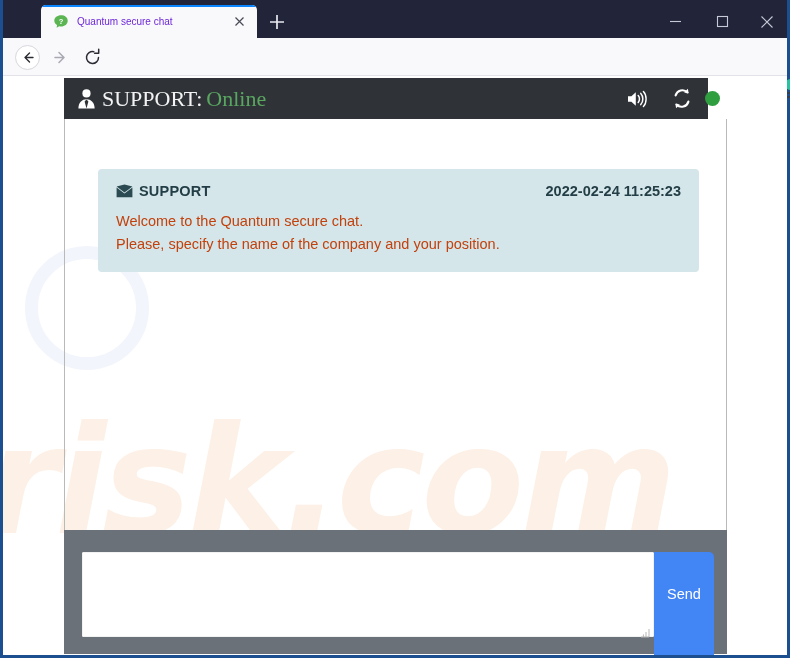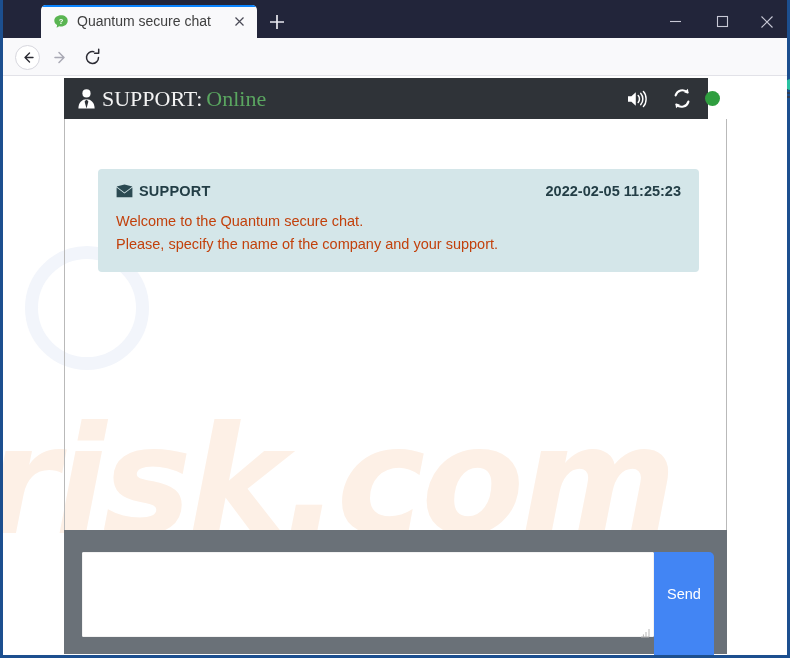--- a/index.html
+++ b/index.html
@@ -42,22 +42,22 @@
   }
   #tab-favicon {
     position: absolute;
     left: 12px; top: 9px;
     width: 16px; height: 16px;
   }
   #tab-title {
     position: absolute;
     left: 36px; top: 8px;
     width: 150px;
-    font-size: 14px;
-    color: #404040;
+    font-size: 10px;
+    color: #6d28d9;
     white-space: nowrap;
     overflow: hidden;
     text-overflow: ellipsis;
     line-height: 17px;
   }
   #tab-close {
     position: absolute;
     right: 9px; top: 8px;
     width: 17px; height: 17px;
     color: #4a4a55;
@@ -531,24 +531,24 @@
       <div id="chat-body">
         <div class="msg-bubble">
           <div class="msg-head">
             <span class="msg-envelope-icon">
               <svg width="17" height="14" viewBox="0 0 17 14">
                 <path d="M0.6 3.4 L8.5 9.4 L16.4 3.4 V13.2 H0.6 Z" fill="currentColor"></path>
                 <path d="M0.6 2.4 L8.5 8.4 L16.4 2.4 L8.5 0.6 Z" fill="currentColor"></path>
               </svg>
             </span>
             <span class="msg-sender">SUPPORT</span>
-            <span class="msg-time">2022-02-05 11:25:23</span>
+            <span class="msg-time">2022-02-24 11:25:23</span>
           </div>
           <div class="msg-line">Welcome to the Quantum secure chat.</div>
-          <div class="msg-line">Please, specify the name of the company and your support.</div>
+          <div class="msg-line">Please, specify the name of the company and your position.</div>
         </div>
       </div>
 
       <div id="chat-footer">
         <div id="composer">
           <div id="message-input">
             <span id="resize-handle">
               <svg width="10" height="10" viewBox="0 0 10 10">
                 <path d="M9 1 V9 H1" stroke="currentColor" stroke-width="1" fill="none"></path>
                 <path d="M6 4 V9 M3.4 6.4 V9" stroke="currentColor" stroke-width="1" fill="none"></path>

